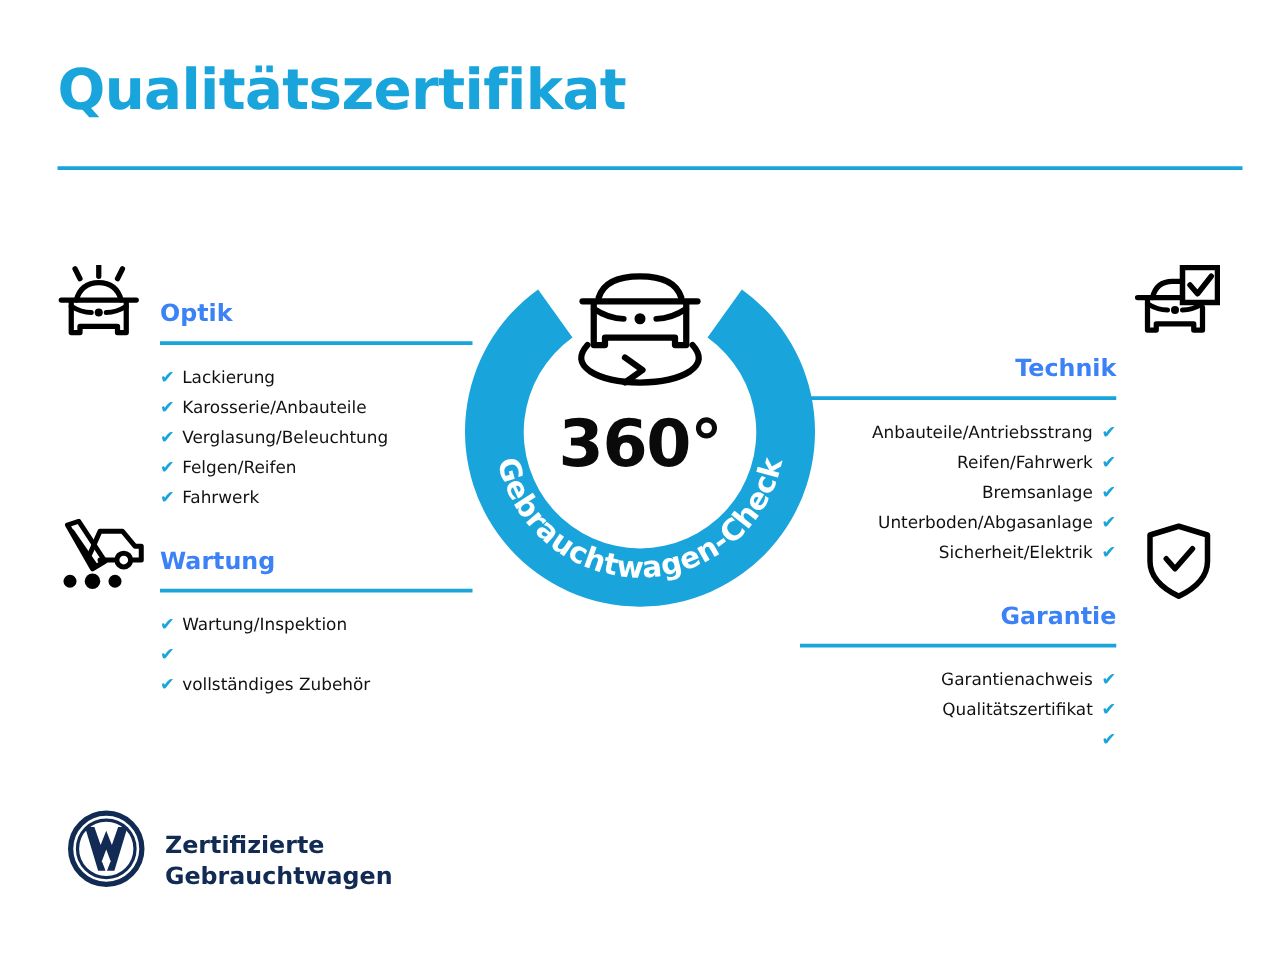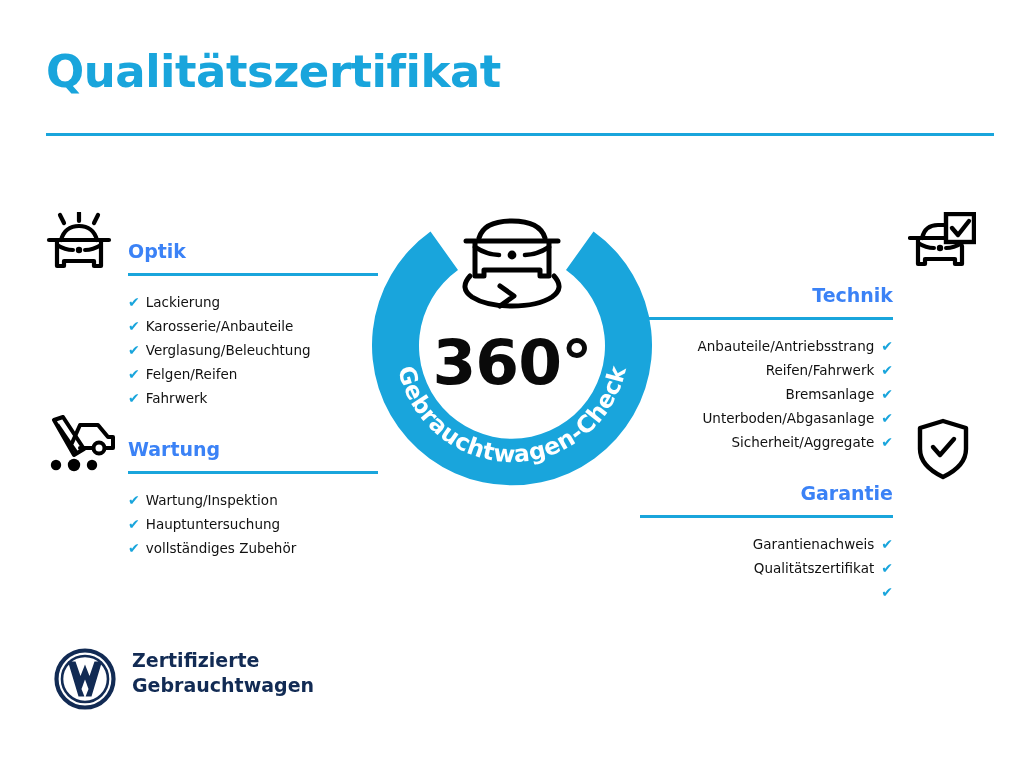--- a/index.html
+++ b/index.html
@@ -109,33 +109,33 @@
     top: 196px;
     width: 280px;
     height: 290px;
   }
   #badge-360 {
     position: absolute;
     left: 0;
     top: 130px;
     width: 280px;
     text-align: center;
-    font-size: 63px;
+    font-size: 52px;
     font-weight: bold;
     letter-spacing: -1px;
     color: #0a0a0a;
   }
 
   
   #footer-logo {
     position: absolute;
     left: 54px;
     top: 648px;
     display: flex;
-    align-items: flex-start;
+    align-items: flex-end;
   }
   #footer-logo-text {
     margin-left: 16px;
     font-size: 19px;
     font-weight: bold;
     color: #122B54;
     line-height: 25px;
     white-space: pre-line;
   }
 </style>
@@ -228,21 +228,20 @@
     <div class="sec-title">Wartung</div>
     <div class="sec-rule"></div>
   </div>
   <ul class="check-list">
     <li>
       <span class="chk">✔</span>
       <span>Wartung/Inspektion</span>
     </li>
     <li>
       <span class="chk">✔</span>
-      <span>Hauptuntersuchung</span>
     </li>
     <li>
       <span class="chk">✔</span>
       <span>vollständiges Zubehör</span>
     </li>
   </ul>
 </div>
 
 <div class="section sec-right" id="section-technik">
   <div class="sec-head">
@@ -260,21 +259,21 @@
     </li>
     <li>
       <span>Bremsanlage</span>
       <span class="chk">✔</span>
     </li>
     <li>
       <span>Unterboden/Abgasanlage</span>
       <span class="chk">✔</span>
     </li>
     <li>
-      <span>Sicherheit/Aggregate</span>
+      <span>Sicherheit/Elektrik</span>
       <span class="chk">✔</span>
     </li>
   </ul>
 </div>
 
 <div class="section sec-right" id="section-garantie">
   <div class="sec-head">
     <div class="sec-title">Garantie</div>
     <div class="sec-rule"></div>
   </div>

